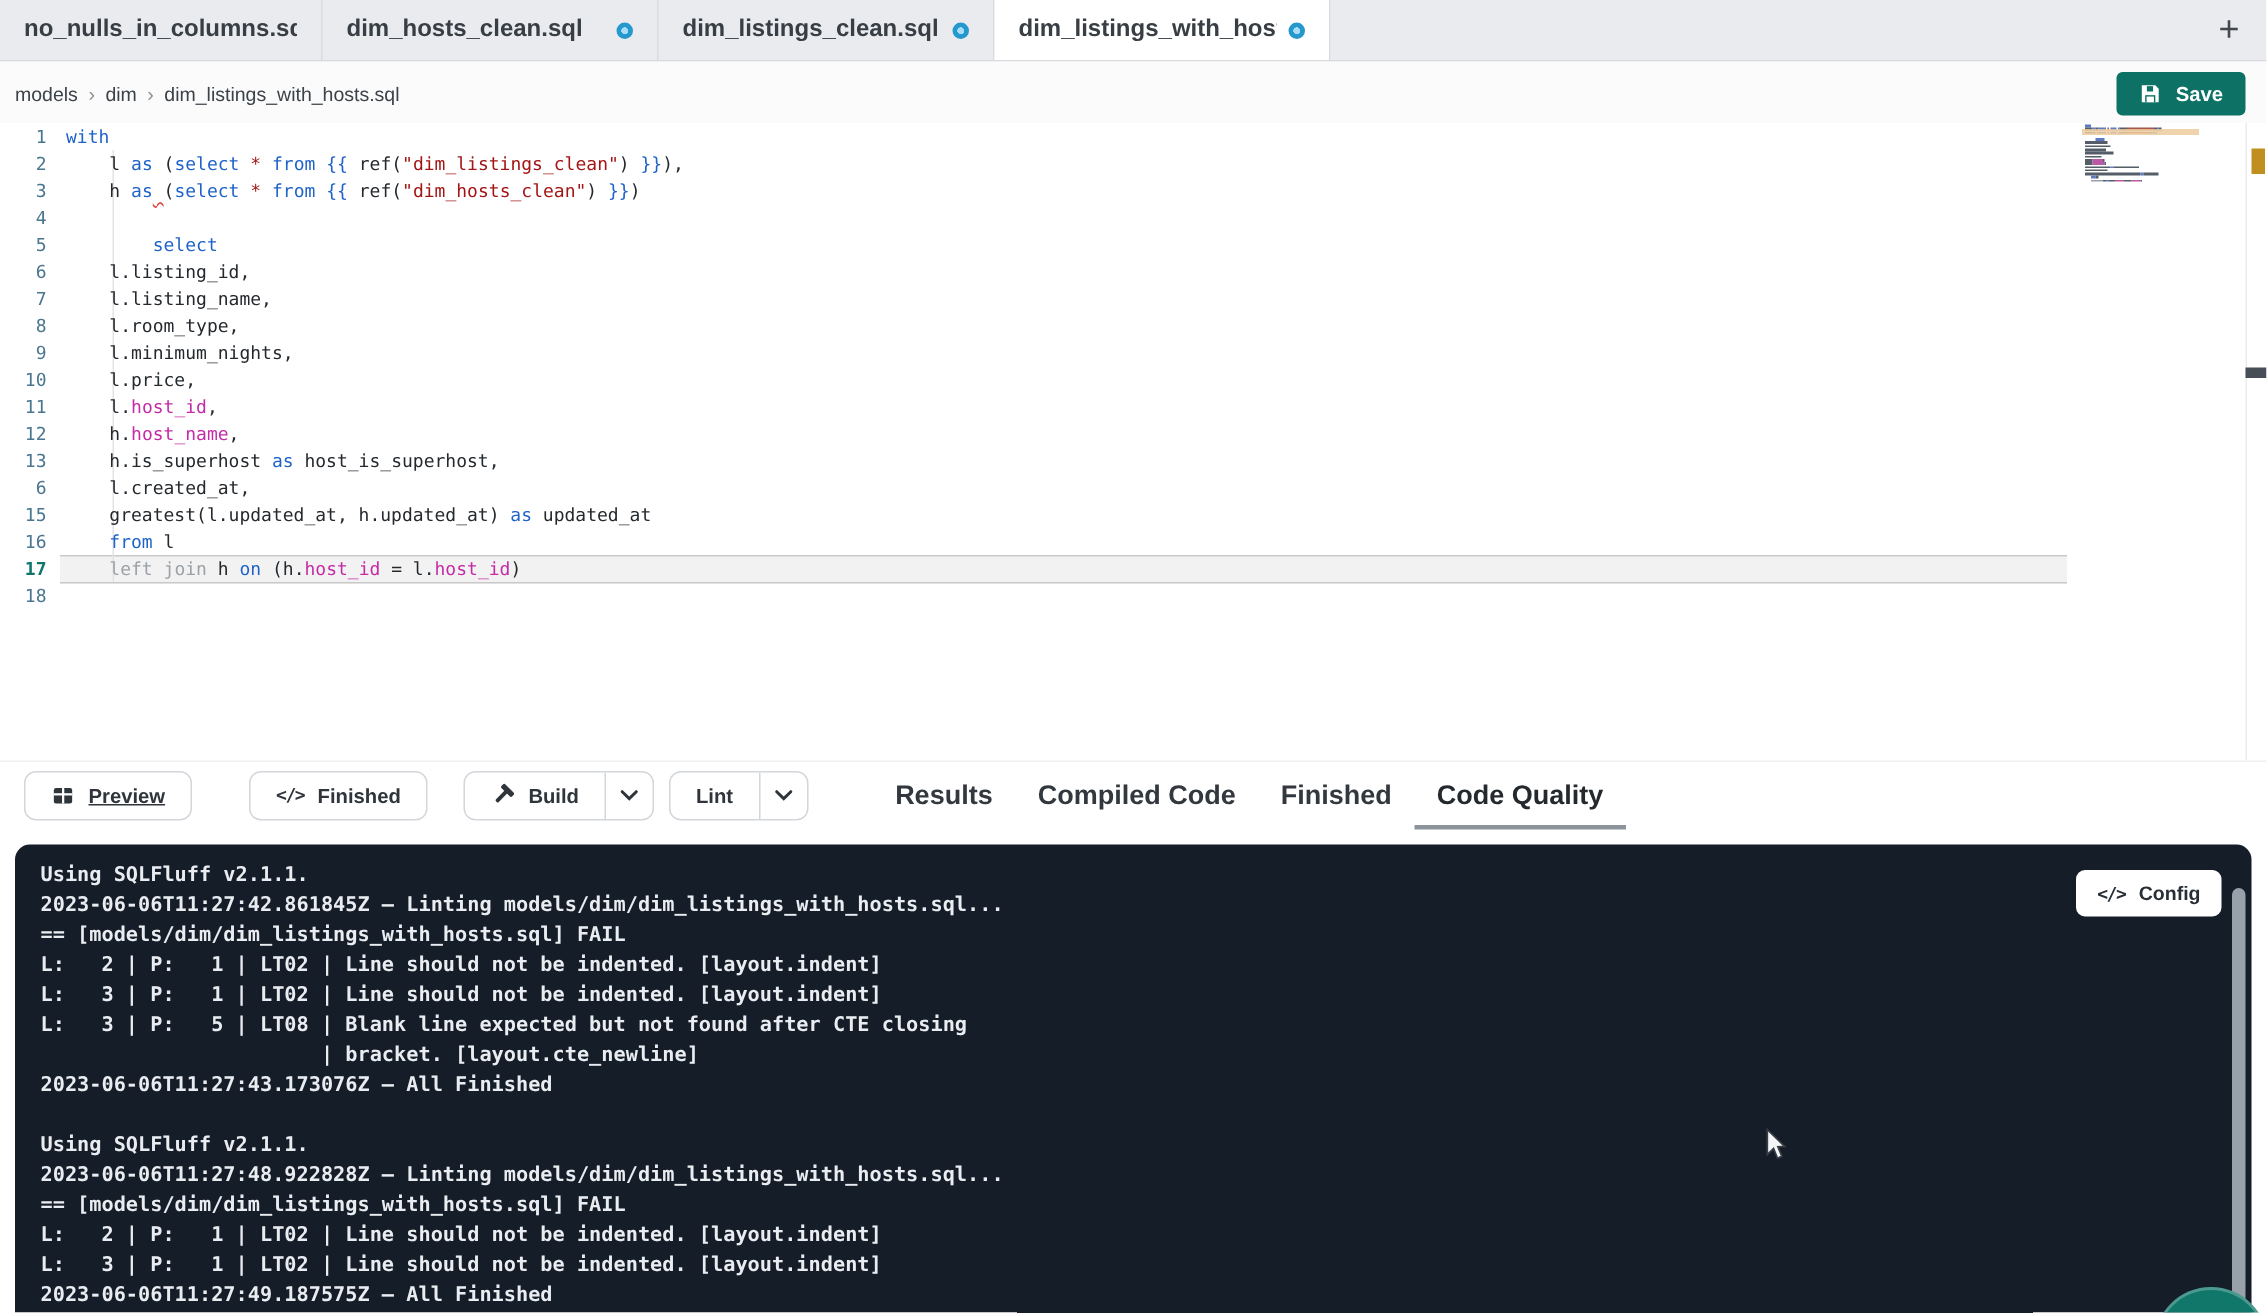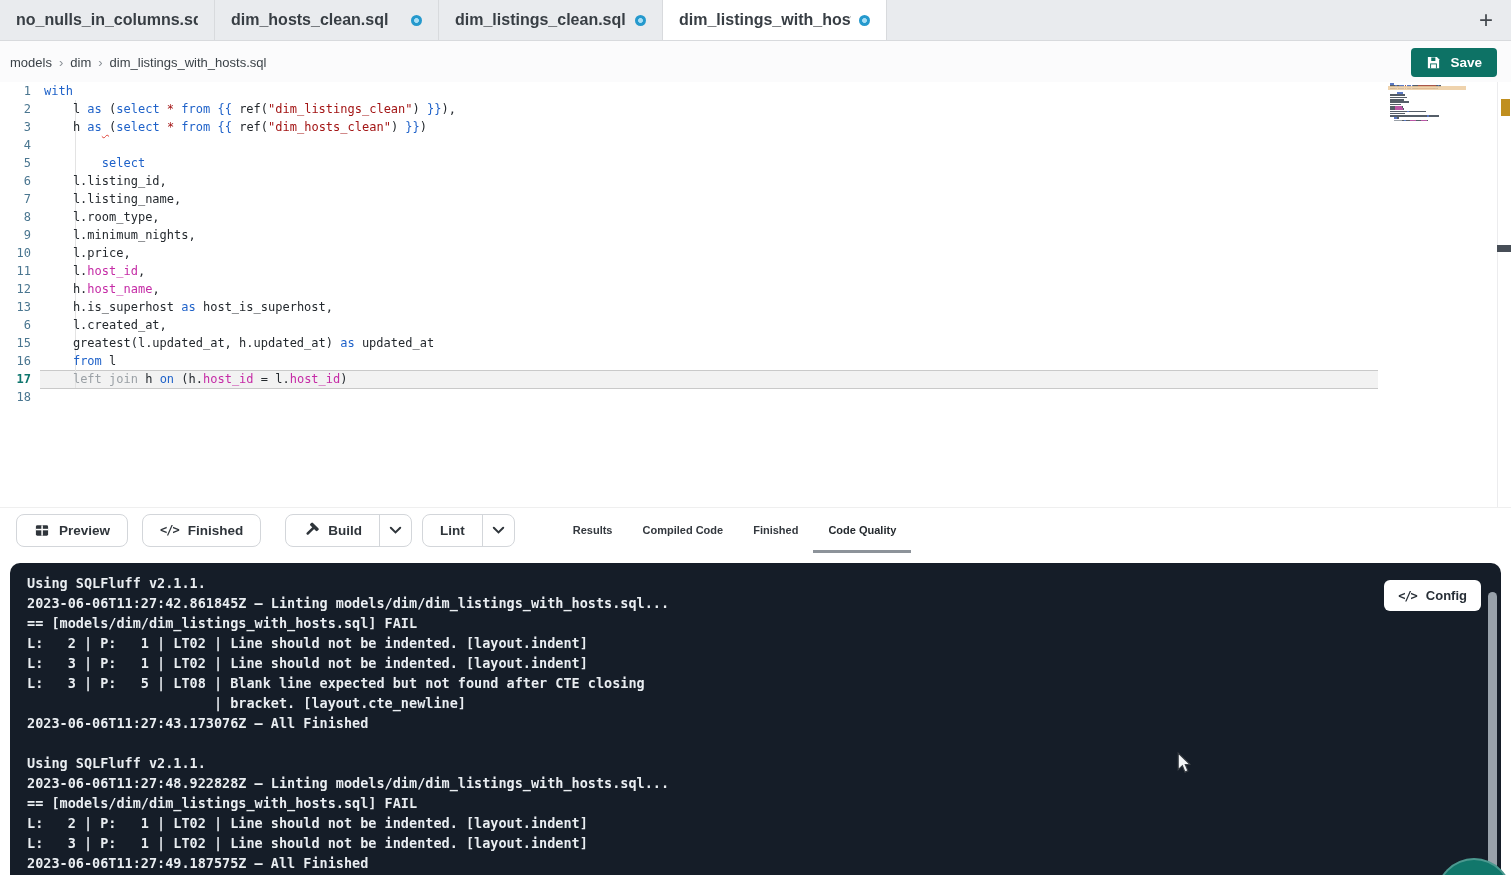--- a/index.html
+++ b/index.html
@@ -82,21 +82,21 @@
   .btn { height:33px; border:1px solid #d3d6da; border-radius:8px;
     background:#fff; display:flex; align-items:stretch; font-size:13.5px;
     font-weight:600; color:#2f353b; font-family:"Liberation Sans",sans-serif;
     padding:0; overflow:hidden; }
   .btn .seg { padding:0 17px; display:flex; gap:9px; align-items:center; }
   .btn .chev { border-left:1px solid #d3d6da; padding:0 9px; display:flex;
     align-items:center; }
   .code-glyph { font-family:"DejaVu Sans Mono",monospace; font-weight:bold;
     font-size:12px; letter-spacing:-1px; }
   .ptabs { display:flex; height:45px; align-items:stretch; }
-  .ptab { padding:0 15px; display:flex; align-items:center; font-size:11px;
+  .ptab { padding:0 15px; display:flex; align-items:center; font-size:18px;
     font-weight:600; color:#33383e; position:relative; }
   .ptab.active { color:#24292e; }
   .ptab.active::after { content:""; position:absolute; left:0; right:0;
     bottom:0; height:3px; background:#8d939a; }
 
   
   .terminal { position:absolute; left:10px; right:10px; top:563px; bottom:0;
     background:#151d28; border-radius:10px 10px 0 0; color:#e9edf1; }
   .tout { position:absolute; left:17px; top:10px; white-space:pre;
     font-family:"DejaVu Sans Mono", monospace; font-size:13.5px;
@@ -205,21 +205,21 @@
         <div class="mini-line"></div>
       </div>
   </div>
   <div class="ruler">
     <div class="gold-marker"></div>
     <div class="ethumb"></div>
   </div>
 </div>
 
 <div class="toolbar">
-  <div class="btn" style="margin-right: 14px;">
+  <div class="btn" style="margin-right: 38px; text-decoration: underline;">
       <div class="seg">
         <span style="display: flex;">
           <svg width="16" height="15" viewBox="0 0 16 16">
             <rect x="1.5" y="2.5" width="13" height="11" rx="1.5" fill="#2f353b"></rect>
             <rect x="1.5" y="6.2" width="13" height="1.6" fill="#fff"></rect>
             <rect x="7.3" y="2.5" width="1.6" height="11" fill="#fff"></rect>
           </svg>
         </span>
         <span>Preview</span>
       </div>

